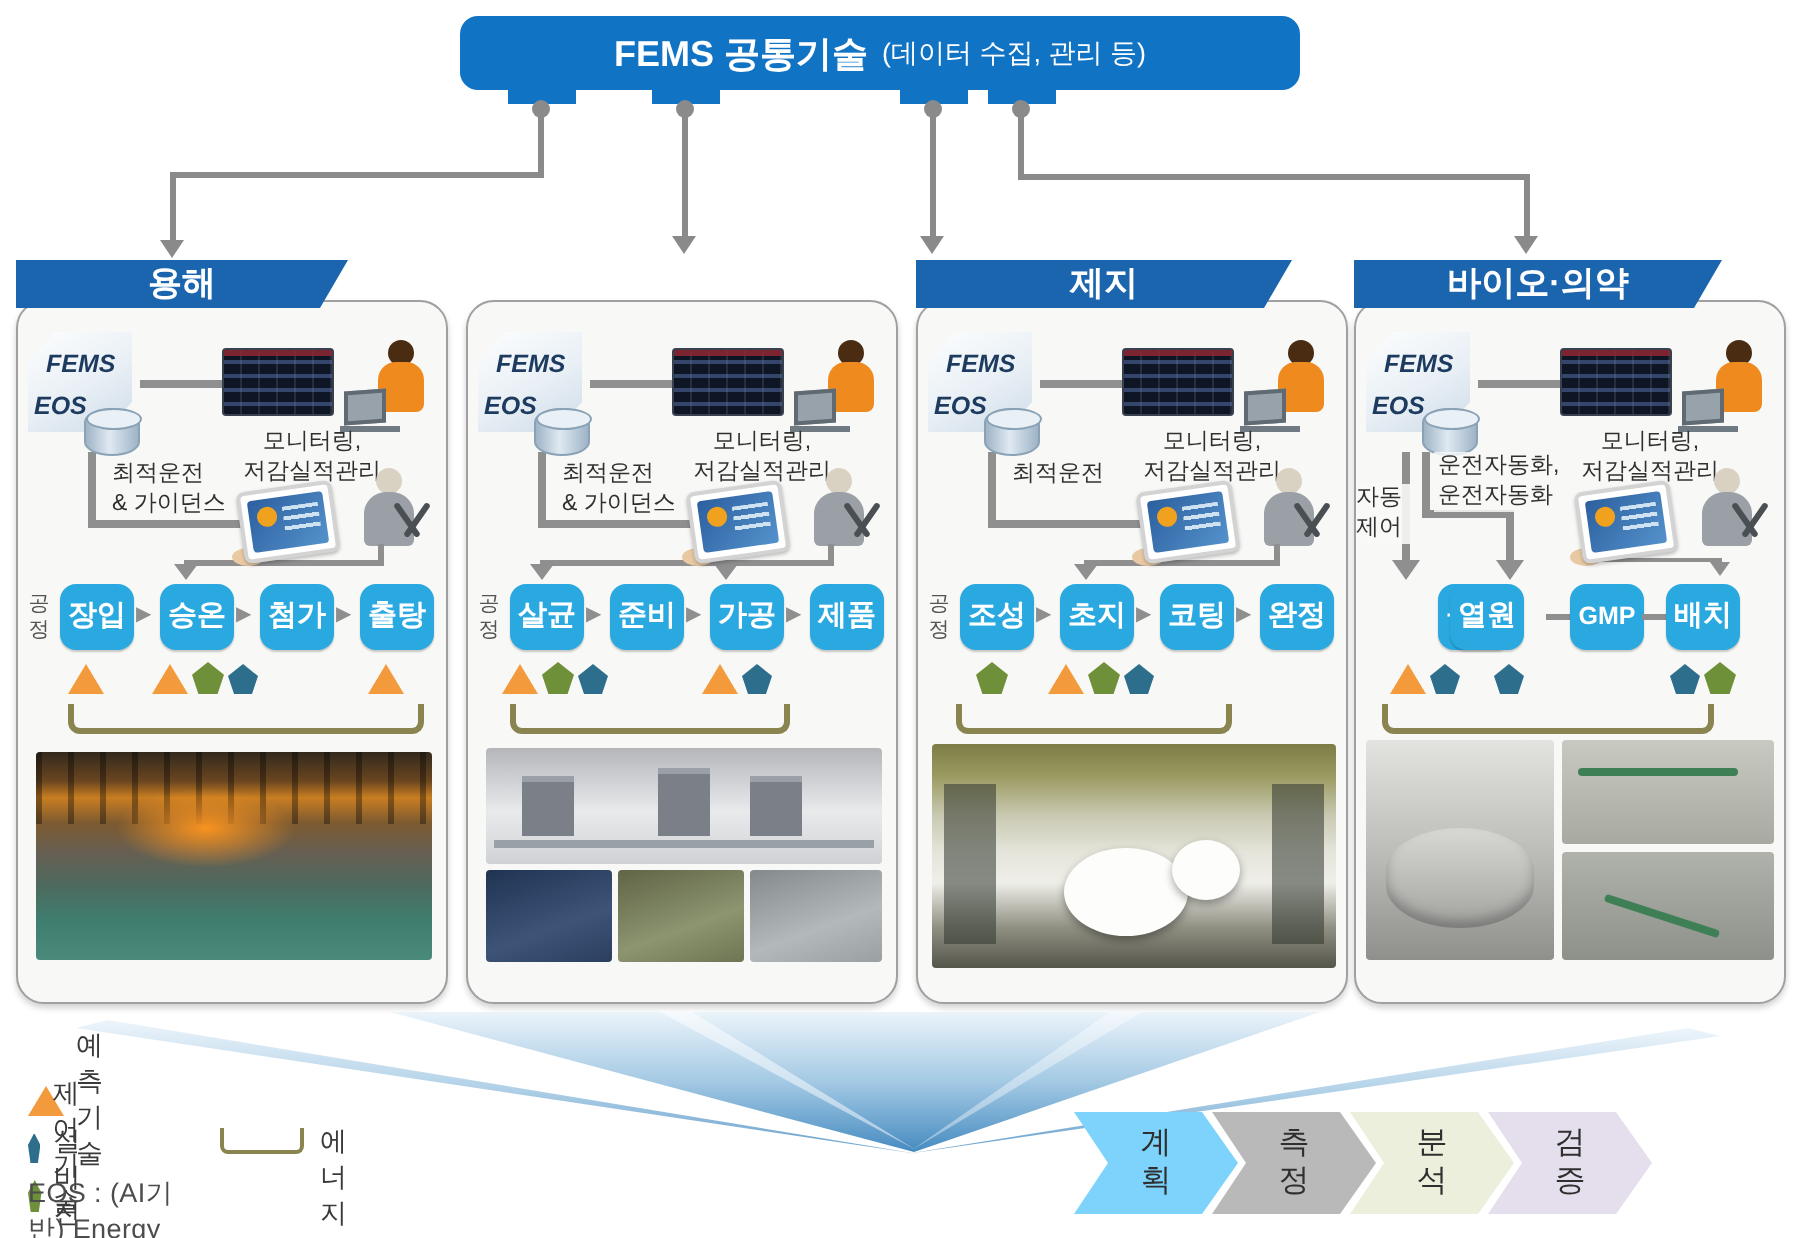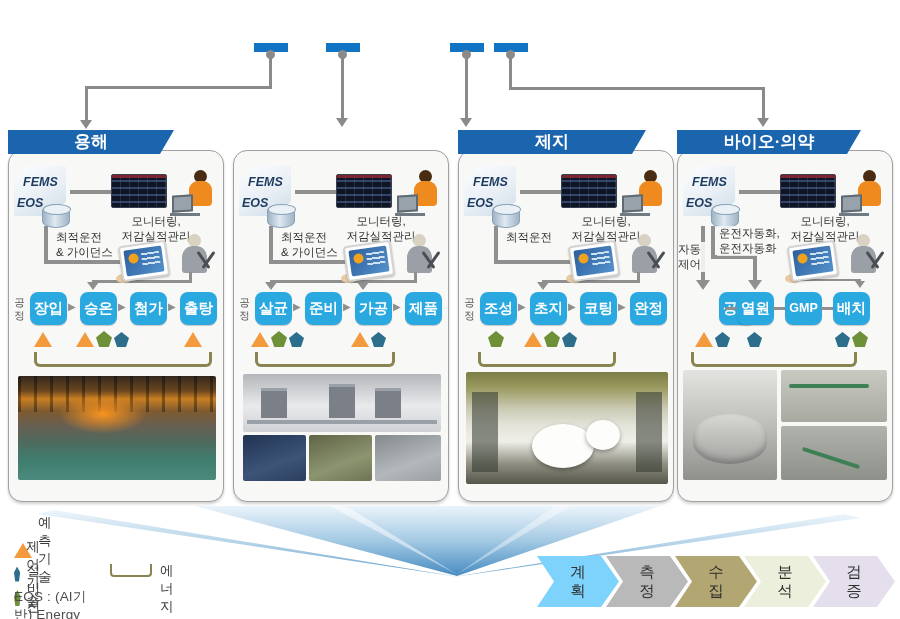--- a/index.html
+++ b/index.html
@@ -114,21 +114,21 @@
 
   
   .proclabel { position:absolute; left:4px; top:166px; width:15px; font-size:10.5px; color:#555;
     line-height:1.2; word-break:break-all; text-align:center; }
   .stepbox { position:absolute; top:162px; width:37px; height:33px; background:#2aa9e1;
     border-radius:8px; color:#fff; font-weight:bold; font-size:14.5px; text-align:center;
     line-height:33px; box-shadow:0 1px 1px rgba(0,0,0,.2); }
   .stepbox.small-font { font-size:12.5px; }
   .panel1 .s1,.panel2 .s1,.panel3 .s1 { left:22px; } .panel1 .s2,.panel2 .s2,.panel3 .s2 { left:72px; }
   .panel1 .s3,.panel2 .s3,.panel3 .s3 { left:122px; } .panel1 .s4,.panel2 .s4,.panel3 .s4 { left:172px; }
-  .panel4 .s1 { left:12px;margin-left:30px; } .panel4 .s2 { left:60px; } .panel4 .s3 { left:108px; } .panel4 .s4 { left:156px; }
+  .panel4 .s1 { left:12px;margin-left:30px; } .panel4 .s2 { left:48px; } .panel4 .s3 { left:108px; } .panel4 .s4 { left:156px; }
   .steparrow { position:absolute; top:171px; font-size:10px; color:#8f8f8f; }
   .panel1 .sa1,.panel2 .sa1,.panel3 .sa1 { left:60px; } .panel1 .sa2,.panel2 .sa2,.panel3 .sa2 { left:110px; }
   .panel1 .sa3,.panel2 .sa3,.panel3 .sa3 { left:160px; }
   .stepline { position:absolute; top:177px; height:3px; width:12px; background:#8f8f8f; }
   .panel4 .sl1 { left:48px; } .panel4 .sl2 { left:96px; } .panel4 .sl3 { left:144px; }
 
   
   .mk { position:absolute; top:200px; display:flex; align-items:flex-end; gap:2px; height:17px; }
   .tri { width:0; height:0; border-left:9px solid transparent; border-right:9px solid transparent;
     border-bottom:15px solid #f39a3d; }
@@ -208,20 +208,24 @@
   .chev:first-child { margin-left:0; }
   .chev1 { background:#7dd3fc; } .chev2 { background:#b9b9ba; } .chev3 { background:#b2a672; }
   .chev4 { background:#ecefdc; } .chev5 { background:#e5dfed; }
   .stack { width:17px; word-break:break-all; text-align:center; font-size:15.5px; line-height:1.2; color:#2f2f2f; }
 </style>
 </head>
 <body>
 
 <div id="canvas">
 
+  <div class="header">
+    <span class="h-title">FEMS 공통기술</span>
+    <span class="h-sub">(데이터 수집, 관리 등)</span>
+  </div>
   <div class="tab" style="left:254px"></div>
   <div class="tab" style="left:326px"></div>
   <div class="tab" style="left:450px"></div>
   <div class="tab" style="left:494px"></div>
   <div class="dot" style="left:266px"></div>
   <div class="dot" style="left:338px"></div>
   <div class="dot" style="left:462px"></div>
   <div class="dot" style="left:506px"></div>
   <div class="cline" style="left:269px;top:56px;width:3px;height:32px"></div>
   <div class="cline" style="left:85px;top:86px;width:187px;height:3px"></div>
@@ -546,23 +550,20 @@
   </div>
 
 
   <div class="chevrow">
     <div class="chev chev1">
         <span class="stack">계획</span>
       </div>
     <div class="chev chev2">
         <span class="stack">측정</span>
       </div>
-    <div class="chev chev3">
-        <span class="stack">수집</span>
-      </div>
     <div class="chev chev4">
         <span class="stack">분석</span>
       </div>
     <div class="chev chev5">
         <span class="stack">검증</span>
       </div>
   </div>
 
 </div>
 

